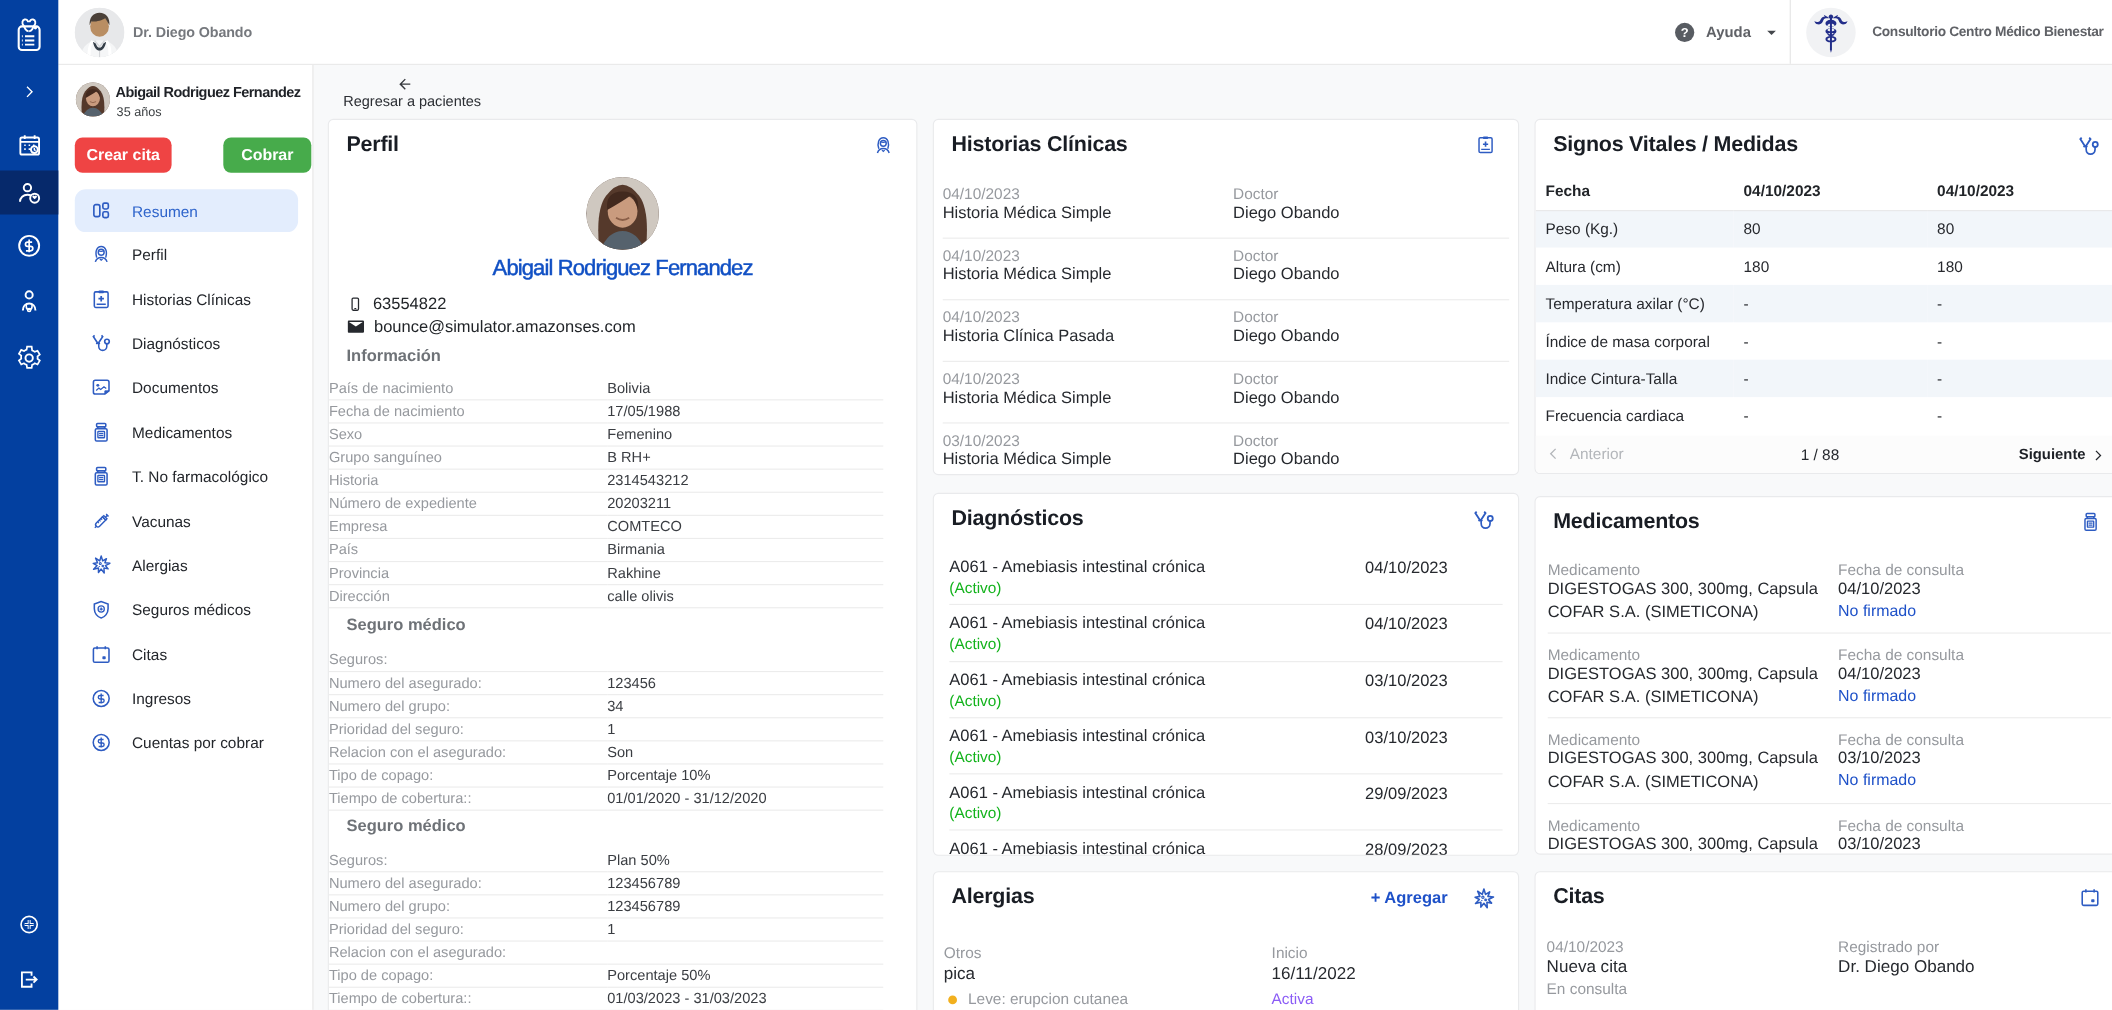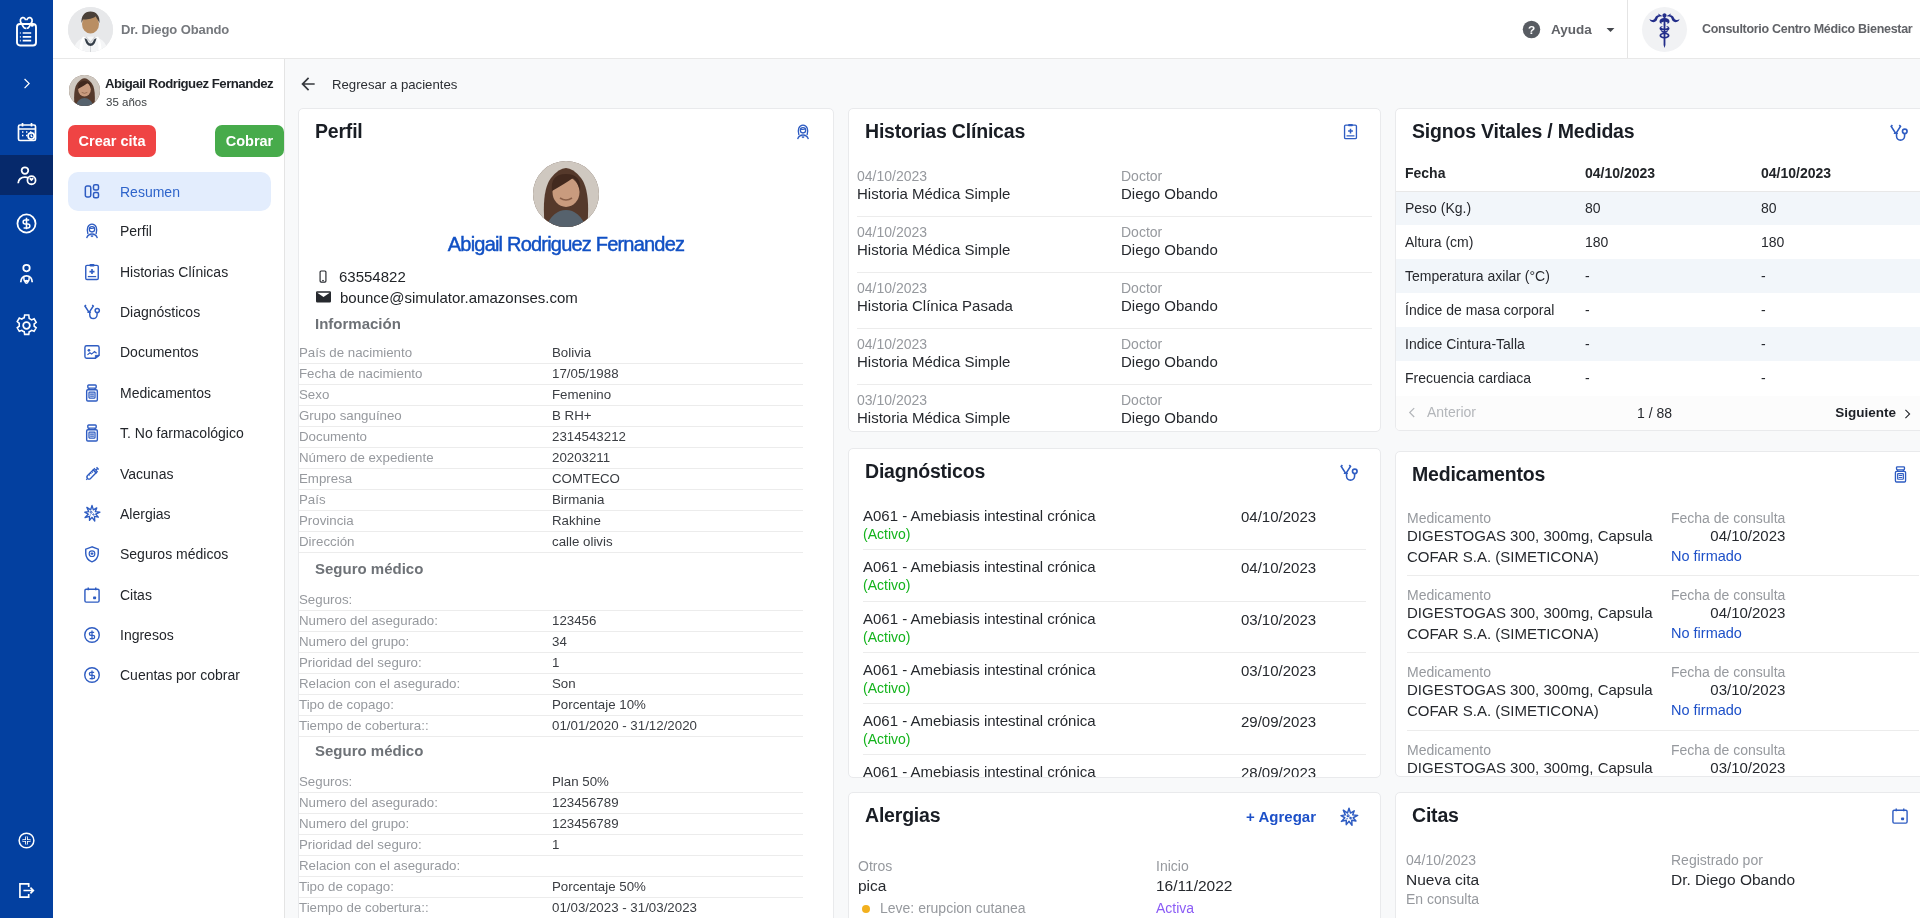--- a/index.html
+++ b/index.html
@@ -16,30 +16,30 @@
 #topdivider { position:absolute; left:1574px; top:0; width:1px; height:58px; background:#e4e4e4; }
 .clinic-logo { position:absolute; left:1589px; top:7px; width:45px; height:45px; border-radius:50%; background:#f1f2f4; }
 .clinic-name { position:absolute; left:1649px; top:22px; font-size:12.5px; font-weight:bold; color:#606267; white-space:nowrap; letter-spacing:-0.3px; }
 
 #ppanel { position:absolute; left:53px; top:59px; width:232px; height:859px; background:#fff; border-right:1px solid #e4e4e4; z-index:10; }
 .pavatar { position:absolute; left:16px; top:16px; width:31px; height:31px; border-radius:50%; background:#7d6a5e; overflow:hidden; }
 .pname { position:absolute; left:52px; top:17px; font-size:13.2px; font-weight:bold; color:#1f2227; letter-spacing:-0.5px; white-space:nowrap; }
 .page2 { position:absolute; left:53px; top:37px; font-size:11.5px; color:#3c4043; }
 .btn { position:absolute; top:66px; height:32px; border-radius:7px; color:#fff; font-weight:bold; font-size:14.5px; display:flex; align-items:center; justify-content:center; }
 .btn-blue { left:15px; width:88px; background:#ef4444; }
-.btn-green { left:162px; width:69px; background:#47ab4b; }
+.btn-green { left:150px; width:80px; background:#47ab4b; }
 .menu { position:absolute; left:15px; top:113px; width:203px; }
 .mitem { height:40.4px; display:flex; align-items:center; border-radius:10px; }
 .mitem .mico { width:20px; height:24px; margin-left:14px; display:flex; align-items:center; justify-content:center; flex:none; }
 .mitem .mlabel { margin-left:18px; font-size:14px; color:#23262b; white-space:nowrap; }
 .mitem.act { background:#e3edfd; height:39px; }
 .mitem.act .mlabel { color:#2e64cb; }
 
 #main { position:absolute; left:285px; top:59px; width:1635px; height:859px; background:#f8f9fa; }
-#backrow { position:absolute; left:13px; top:10px; height:30px; display:flex; align-items:center; color:#35383d; }
+#backrow { position:absolute; left:13px; top:10px; height:30px; display:flex; align-items:center; color:#35383d;flex-direction:column; }
 #backrow .txt { font-size:13.2px; margin-left:14px; color:#2b2e33; }
 .card { position:absolute; background:#fff; border:1px solid #e9eaec; border-radius:5px; overflow:hidden; }
 .chead { position:relative; height:46px; }
 .ctitle { position:absolute; left:16px; top:11px; font-size:19.5px; font-weight:bold; color:#191d24; letter-spacing:-0.2px; }
 .cico { position:absolute; right:20px; top:13px; }
 
 #card-perfil { left:13px; top:49px; width:536px; height:830px; }
 .bigavatar { position:absolute; left:234px; top:52px; width:66px; height:66px; border-radius:50%; background:#6d5c52; overflow:hidden; }
 .bigname { position:absolute; left:0; top:124px; width:100%; text-align:center; font-size:20px; letter-spacing:-0.8px; color:#1150c4; -webkit-text-stroke:0.45px #1150c4; }
 .prow { position:absolute; left:17px; font-size:15px; color:#212428; display:flex; align-items:center; }
@@ -59,21 +59,21 @@
 .ht { font-size:15px; line-height:19px; margin-top:-1px; }
 .drow { height:51.3px; position:relative; border-bottom:1px solid #ececec; }
 .dt { font-size:15px; line-height:18px; padding-top:8px; }
 .da { font-size:14px; line-height:17px; margin-top:1px; color:#13b31c; }
 .dd { position:absolute; left:378px; top:9px; font-size:15px; }
 .agregar { position:absolute; right:64px; top:15px; font-size:15px; font-weight:bold; color:#1d50c8; }
 .mrow { height:77.2px; position:relative; border-bottom:1px solid #ececec; }
 .mrow .ml { position:absolute; left:0; top:0; }
 .mrow .mr { position:absolute; left:264px; top:0; }
 .mg { font-size:14px; line-height:17px; margin-top:11px; }
-.m1 { font-size:15px; line-height:19px; margin-top:-1px;text-align:right; }
+.m1 { font-size:15px; line-height:19px; margin-top:-1px; }
 .m2 { font-size:15px; line-height:19px; margin-top:2px; }
 .mr .m2 { font-size:14.5px; }
 
 table.vitals { position:absolute; left:0; top:46px; width:536px; border-collapse:collapse; font-size:14px; }
 table.vitals td { height:34px; padding:0 0 0 9px; }
 table.vitals tr.hdr td { font-weight:bold; color:#212428; border-bottom:1px solid #e8e8e8; height:36px; }
 table.vitals tr.shade { background:#f2f6fa; }
 table.vitals td { color:#27292e; }
 .pager { position:absolute; left:0; top:287px; width:536px; height:36px; background:#fcfcfc; display:flex; align-items:center; }
 </style>
@@ -386,21 +386,21 @@
           </tr>
       <tr>
             <td class="l">Sexo</td>
             <td class="v">Femenino</td>
           </tr>
       <tr>
             <td class="l">Grupo sanguíneo</td>
             <td class="v">B RH+</td>
           </tr>
       <tr>
-            <td class="l">Documento</td>
+            <td class="l">Historia</td>
             <td class="v">2314543212</td>
           </tr>
       <tr>
             <td class="l">Número de expediente</td>
             <td class="v">20203211</td>
           </tr>
       <tr>
             <td class="l">Empresa</td>
             <td class="v">COMTECO</td>
           </tr>

